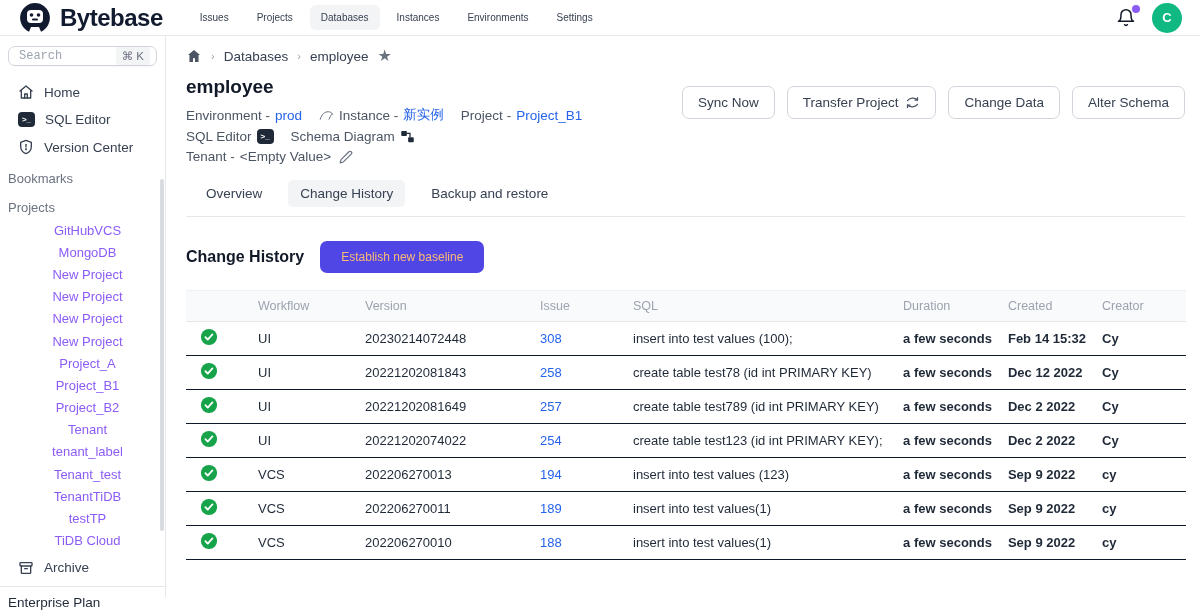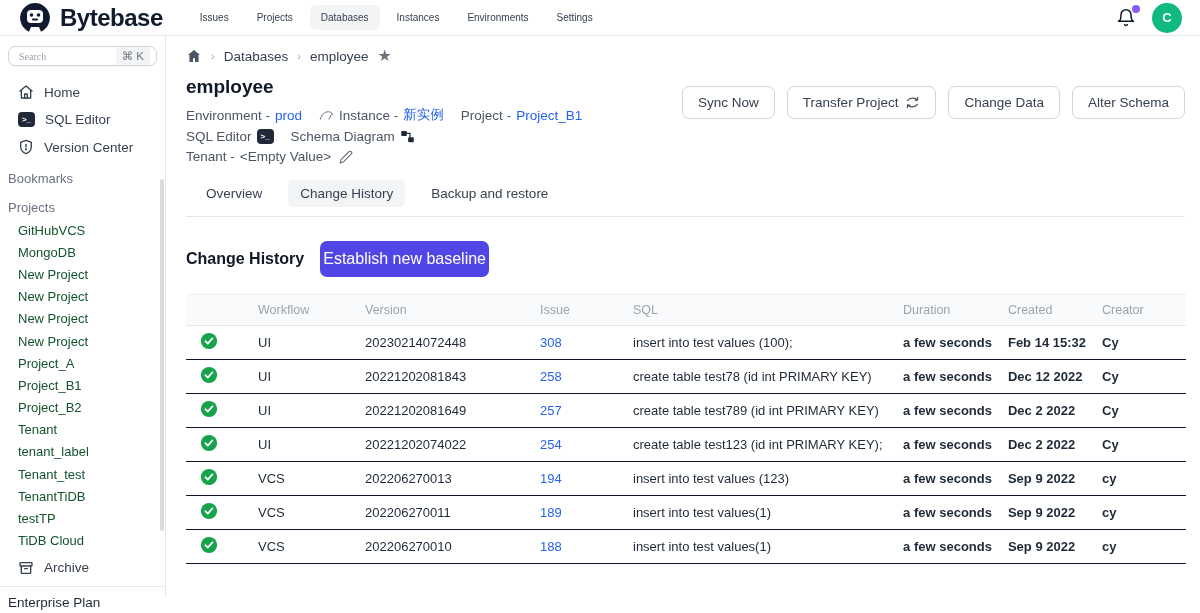--- a/index.html
+++ b/index.html
@@ -31,27 +31,27 @@
   .nav-right{margin-left:auto;display:flex;align-items:center;gap:16px;}
   .bell-wrap{position:relative;cursor:pointer;}
   .notify-dot{position:absolute;top:-3px;right:-4px;width:8px;height:8px;border-radius:50%;background:var(--notify);}
   .avatar{width:30px;height:30px;border-radius:50%;background:var(--avatar);color:#fff;display:flex;align-items:center;justify-content:center;font-size:13px;font-weight:600;cursor:pointer;}
 
   
   .shell{display:flex;height:561px;}
   .sidebar{width:166px;border-right:1px solid var(--border);display:flex;flex-direction:column;position:relative;padding-top:10px;background:#fff;}
   .sb-scrollthumb{position:absolute;right:1px;top:143px;width:4px;height:352px;border-radius:2px;background:#d8dbe0;}
   .search-box{margin:0 8px 12px 8px;height:32px;border:1px solid var(--border2);border-radius:7px;display:flex;align-items:center;padding:0 6px 0 10px;gap:4px;box-shadow:0 1px 1px rgba(0,0,0,.03);}
-  .search-box input{border:none;outline:none;flex:1;min-width:0;font-size:10px;font-family:Liberation Serif, serif;color:var(--text);background:transparent;}
+  .search-box input{border:none;outline:none;flex:1;min-width:0;font-size:12px;font-family:Liberation Mono, monospace;color:var(--text);background:transparent;}
   .search-box input::placeholder{color:var(--muted);}
   .kbd{background:var(--pill);border-radius:4px;padding:2px 6px;font-size:11.5px;color:#6b7280;white-space:nowrap;}
   .sb-item{display:flex;align-items:center;gap:10px;padding:6px 10px 6px 18px;font-size:13.5px;color:#374151;cursor:pointer;}
   .sb-section{color:#6b7280;font-size:13px;padding:10px 8px 4px 8px;}
   .sb-projects{list-style:none;}
-  .sb-projects li{padding:3.6px 8px 3.6px 18px;font-size:13px;color:#14532d;cursor:pointer;white-space:nowrap;overflow:hidden;text-overflow:ellipsis;}
+  .sb-projects li{padding:3.6px 8px 3.6px 18px;font-size:13px;color:#8b5cf6;cursor:pointer;white-space:nowrap;overflow:hidden;text-overflow:ellipsis;text-align:center;}
   .sb-bottom{margin-top:auto;}
   .sb-archive{display:flex;align-items:center;gap:10px;padding:8px 10px 10px 18px;font-size:13.5px;color:#374151;cursor:pointer;}
   .sb-plan{border-top:1px solid var(--border);padding:8px 8px 2px 8px;font-size:13.5px;font-weight:500;color:#1f2937;}
 
   
   .main{flex:1;padding:12px 15px 0 20px;overflow:hidden;}
   .breadcrumb{display:flex;align-items:center;gap:9px;font-size:13.5px;color:#374151;}
   .crumb{cursor:pointer;}
   .crumb-sep{color:#9ca3af;font-size:11px;}
   .star{color:#6b7280;font-size:16px;line-height:1;cursor:pointer;}
@@ -64,21 +64,21 @@
   .icon-dark{background:#1f2937;border-radius:4px;width:17px;height:15px;display:flex;align-items:center;justify-content:center;color:#fff;font-size:8px;font-weight:700;letter-spacing:0;}
   .header-actions{margin-left:auto;display:flex;gap:12px;align-self:flex-start;margin-top:10px;}
   .btn{background:#fff;border:1px solid var(--border2);border-radius:7px;padding:8px 15px;font-size:13.5px;font-family:inherit;color:#374151;cursor:pointer;display:flex;align-items:center;gap:7px;white-space:nowrap;}
 
   .tabs{display:flex;align-items:center;gap:14px;margin-top:16px;border-bottom:1px solid var(--border);padding:0 0 9px 8px;}
   .tab{padding:6px 12px;border-radius:5px;font-size:13.5px;color:#374151;cursor:pointer;white-space:nowrap;}
   .tab.active{background:var(--pill);font-weight:500;}
 
   .section-head{display:flex;align-items:center;gap:16px;margin:24px 0 0 0;}
   .section-title{font-size:16px;font-weight:700;color:#111827;}
-  .btn-primary{background:var(--accent);color:#ffffff;border:none;border-radius:7px;padding:9px 3px;font-size:16px;font-weight:500;font-family:inherit;cursor:pointer;}
+  .btn-primary{background:var(--accent);color:#fdba74;border:none;border-radius:7px;padding:9px 21px;font-size:12px;font-weight:500;font-family:inherit;cursor:pointer;}
 
   
   .history-table{width:1000px;border-collapse:collapse;margin-top:17px;font-size:13px;}
   .history-table thead th{background:var(--thead);color:var(--muted);font-weight:400;font-size:12.5px;text-align:left;padding:8px 8px;border-top:1px solid #f0f1f3;border-bottom:1px solid var(--border);white-space:nowrap;}
   .history-table tbody td{padding:6px 8px;border-bottom:1px solid #0f172a;white-space:nowrap;overflow:hidden;text-overflow:ellipsis;}
   .history-table tbody tr{cursor:pointer;}
   .c-status{width:64px;padding-left:14px !important;}
   .c-workflow{width:107px;}
   .c-version{width:175px;}
   .c-issue{width:93px;}

